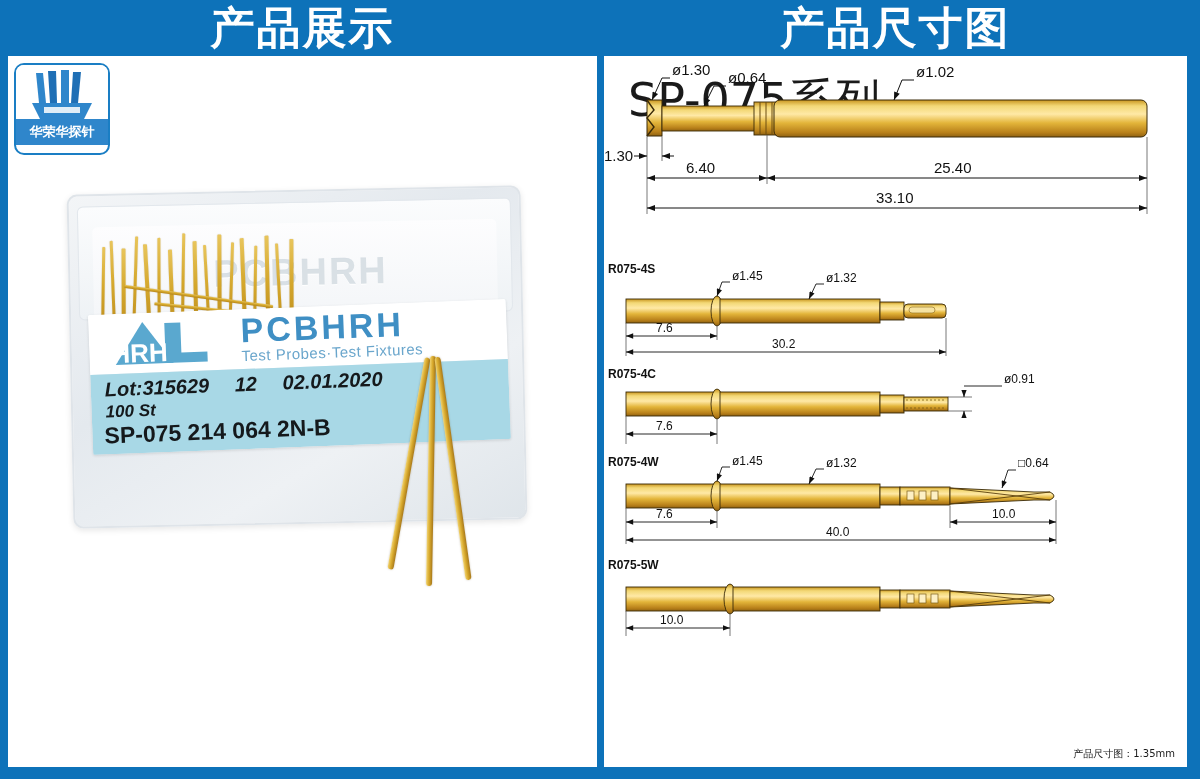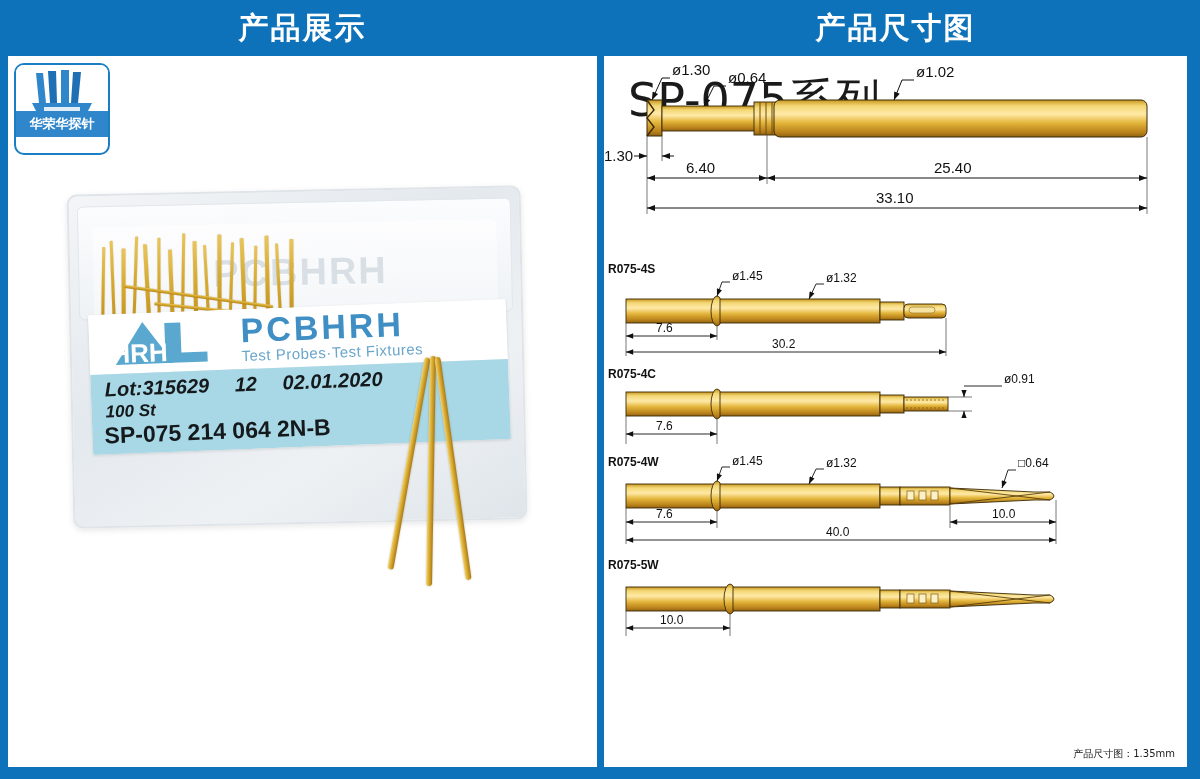--- a/index.html
+++ b/index.html
@@ -15,21 +15,21 @@
   
   .panel{position:relative;height:779px;}
   .panel-left{width:597px;}
   .panel-right{width:603px;}
 
   .header{
     height:56px;
     background:#0d72b9;
     color:#ffffff;
     display:flex;align-items:center;justify-content:center;
-    font-size:30px;font-weight:700;letter-spacing:2px;
+    font-size:44px;font-weight:700;letter-spacing:2px;
     font-family:"DejaVu Sans","Liberation Sans",sans-serif;
   }
   .body-box{
     position:absolute;left:0;right:0;top:56px;bottom:0;
     background:#ffffff;
   }
   .panel-left .body-box{left:8px;right:0;bottom:12px;}
   .panel-right .body-box{left:7px;right:13px;bottom:12px;}
   .panel-left .header{padding-left:8px;}
   .panel-right .header{padding-right:13px;padding-left:7px;}
@@ -42,21 +42,21 @@
     background:#ffffff;
     overflow:hidden;
   }
   .logo-mark{
     position:relative;height:60px;
     background:#ffffff;
     display:flex;align-items:flex-end;justify-content:center;
   }
   .logo-svg{display:block;}
   .logo-text{
-    position:absolute;left:0;right:0;bottom:16px;height:26px;
+    position:absolute;left:0;right:0;bottom:8px;height:26px;
     background:#2f86cb;color:#ffffff;
     display:flex;align-items:center;justify-content:center;
     font-size:13px;font-weight:700;letter-spacing:0px;
     font-family:"DejaVu Sans","Liberation Sans",sans-serif;
   }
 
   
   .photo{
     position:absolute;left:0;top:0;right:0;bottom:0;
     background:#ffffff;overflow:hidden;

